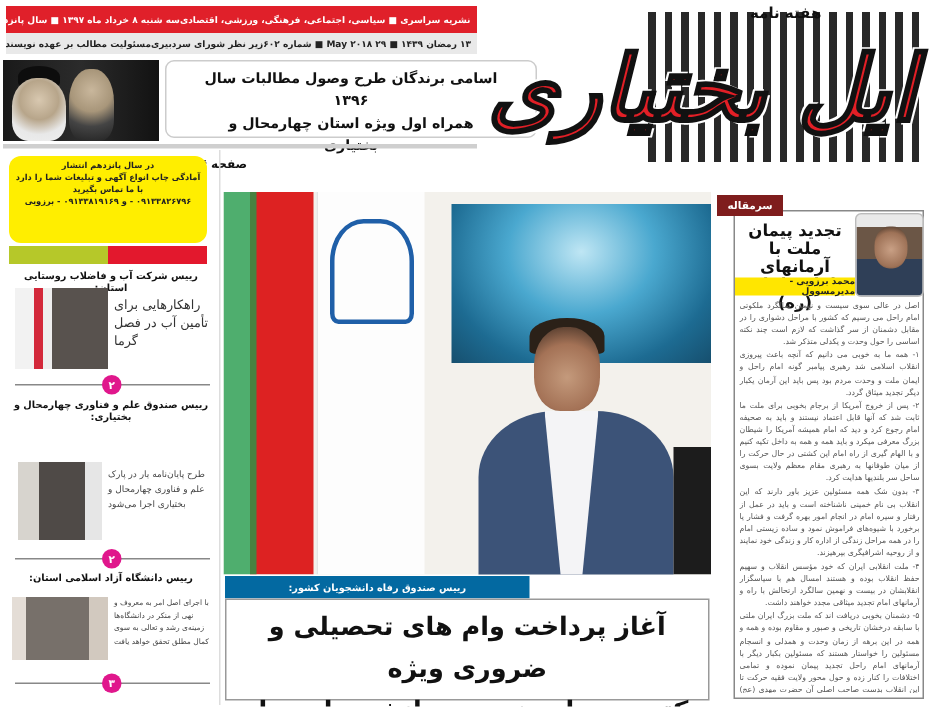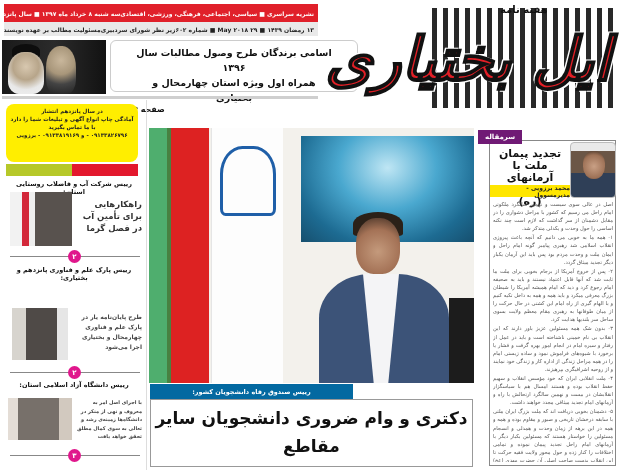--- a/index.html
+++ b/index.html
@@ -41,21 +41,21 @@
   .ad-box .t { font-size: 12px; font-weight: bold; color: #111; line-height: 16px; }
   .ad-box .l { font-size: 5.5px; font-weight: bold; line-height: 8px; color: #222; }
 
   .color-bars { left: 6px; top: 164px; width: 132px; height: 12px; display: flex; }
   .color-bars .a { flex: 1; background: #e3182d; }
   .color-bars .b { flex: 1; background: #b6c829; }
 
   
   .side-head { left: 4px; width: 140px; font-size: 6.5px; font-weight: bold; text-align: center; color: #111; }
   .side-img { background: #8a8a8a; overflow: hidden; }
-  .side-txt { font-size: 6px; line-height: 10px; text-align: right; color: #444; font-weight: bold; }
+  .side-txt { font-size: 6px; line-height: 10px; text-align: left; color: #444; }
   .side-txt.big { font-size: 8.5px; line-height: 12px; color: #333; }
   .side-rule { height: 1px; background: #888; }
   .badge { width: 13px; height: 13px; border-radius: 50%; background: #e0178c; color: #fff; font-size: 7px; font-weight: bold;
     display: flex; align-items: center; justify-content: center; }
 
   
   .main-photo { left: 149px; top: 128px; width: 325px; height: 255px; background: #f3f1ec; overflow: hidden; }
   .flag-ir { position: absolute; left: 0; top: 0; width: 60px; height: 255px; background: linear-gradient(90deg, #fff 0 30%, #d22 30% 100%); }
   .flag-ir-g { position: absolute; left: 0; top: 0; width: 22px; height: 255px; background: #239a4a; opacity: 0.8; }
   .flag-uni { position: absolute; left: 62px; top: 0; width: 72px; height: 255px; background: #fdfdfd; border-left: 1px solid #e5e5e5; }
@@ -66,21 +66,21 @@
   .man-suit { position: absolute; left: 170px; top: 146px; width: 130px; height: 110px; border-radius: 40% 40% 0 0; background: #3c5378; }
   .man-shirt { position: absolute; left: 214px; top: 146px; width: 36px; height: 110px; background: #f4f4f6; clip-path: polygon(0 0, 100% 0, 70% 100%, 30% 100%); }
   .chair { position: absolute; left: 300px; top: 170px; width: 25px; height: 85px; background: #1c1c1c; }
 
   
   .kicker { left: 150px; top: 384px; width: 203px; height: 15px; background: #0369a1; color: #fff; font-size: 6.5px; font-weight: bold;
     display: flex; align-items: center; justify-content: center; }
   .main-headline { left: 150px; top: 399px; width: 323px; height: 68px; border: 1px solid #999; background: #fff; text-align: center; font-size: 17px; font-weight: bold; line-height: 28px; padding-top: 4px; color: #111; }
 
   
-  .editorial-tag { left: 478px; top: 130px; width: 44px; height: 14px; background: #701a75; color: #fff; font-size: 7px; font-weight: bold; display: flex; align-items: center; justify-content: center; }
+  .editorial-tag { left: 478px; top: 130px; width: 44px; height: 14px; background: #7f1d1d; color: #fff; font-size: 7px; font-weight: bold; display: flex; align-items: center; justify-content: center; }
   .editorial-box { left: 489px; top: 140px; width: 127px; height: 326px; border: 1px solid #888; background: #fff; }
   .ed-title { left: 494px; top: 148px; width: 72px; font-size: 11px; font-weight: bold; text-align: center; line-height: 12px; color: #111; }
   .ed-photo { left: 570px; top: 142px; width: 46px; height: 56px; border: 1px solid #bbb; border-radius: 4px; background: linear-gradient(180deg,#e9e9e9 0 15%, #6b5646 15% 55%, #2f3f57 55% 100%); overflow: hidden; }
   .ed-photo .head { position: absolute; left: 12px; top: 8px; width: 22px; height: 28px; border-radius: 45%; background: radial-gradient(circle at 50% 55%, #c9a085 0%, #9e7257 60%, #2d241c 100%); }
   .ed-author { left: 490px; top: 185px; width: 80px; height: 12px; background: #ffe600; font-size: 6px; font-weight: bold; display: flex; align-items: center; justify-content: center; color: #222; }
   .ed-body { left: 493px; top: 200px; width: 120px; height: 262px; font-size: 5.2px; line-height: 8.1px; color: #555; text-align: justify; overflow: hidden; }
   .ed-body p { margin-bottom: 1px; }
 
   .divider-v { left: 146px; top: 100px; width: 1px; height: 370px; background: #ddd; }
 </style>
@@ -128,21 +128,21 @@
 </div>
 
 <div class="abs divider-v"></div>
 
 <div class="abs side-head" style="top:180px;">رییس شرکت آب و فاضلاب روستایی استان:</div>
 <div class="abs side-img" style="left:10px; top:192px; width:62px; height:54px; background: linear-gradient(90deg,#f2f2f2 0 20%, #d3283a 20% 30%, #eee 30% 40%, #58524e 40% 100%);"></div>
 <div class="abs side-txt big" style="left:76px; top:198px; width:66px;">راهکارهایی برای تأمین آب در فصل گرما</div>
 <div class="abs side-rule" style="left:10px; top:256px; width:130px;"></div>
 <div class="abs badge" style="left:68px; top:250px;">۲</div>
 
-<div class="abs side-head" style="top:266px;">رییس پارک علم و فناوری پانزدهم و بختیاری:</div>
+<div class="abs side-head" style="top:266px;">رییس صندوق علم و فناوری چهارمحال و بختیاری:</div>
 <div class="abs side-img" style="left:12px; top:308px; width:56px; height:52px; background: linear-gradient(90deg,#d7d4ce 0 25%, #4f4a47 25% 80%, #e6e6e6 80% 100%);"></div>
 <div class="abs side-txt" style="left:72px; top:312px; width:70px;">طرح پایان‌نامه یار در پارک علم و فناوری چهارمحال و بختیاری اجرا می‌شود</div>
 <div class="abs side-rule" style="left:10px; top:372px; width:130px;"></div>
 <div class="abs badge" style="left:68px; top:366px;">۲</div>
 
 <div class="abs side-head" style="top:381px;">رییس دانشگاه آزاد اسلامی استان:</div>
 <div class="abs side-img" style="left:8px; top:398px; width:64px; height:42px; background: linear-gradient(90deg,#e4ddd6 0 15%, #77706a 15% 80%, #d2c9bf 80% 100%);"></div>
 <div class="abs side-txt" style="left:76px; top:398px; width:66px; font-size:5px; line-height:8.5px;">با اجرای اصل امر به معروف و نهی از منکر در دانشگاه‌ها زمینه‌ی رشد و تعالی به سوی کمال مطلق تحقق خواهد یافت</div>
 <div class="abs side-rule" style="left:10px; top:455px; width:130px;"></div>
 <div class="abs badge" style="left:68px; top:449px;">۳</div>
@@ -155,20 +155,21 @@
     </div>
   <div class="painting"></div>
   <div class="man-suit"></div>
   <div class="man-shirt"></div>
   <div class="man-hair"></div>
   <div class="man-head"></div>
   <div class="chair"></div>
 </div>
 <div class="abs kicker">رییس صندوق رفاه دانشجویان کشور:</div>
 <div class="abs main-headline">
+  <div>آغاز پرداخت وام های تحصیلی و ضروری ویژه</div>
   <div>دکتری و وام ضروری دانشجویان سایر مقاطع</div>
 </div>
 
 <div class="abs editorial-box"></div>
 <div class="abs editorial-tag">سرمقاله</div>
 <div class="abs ed-photo">
     <div class="head"></div>
   </div>
 <div class="abs ed-title">تجدید پیمان ملت با آرمانهای امام راحل (ره)</div>
 <div class="abs ed-author">محمد برزویی - مدیرمسوول</div>

